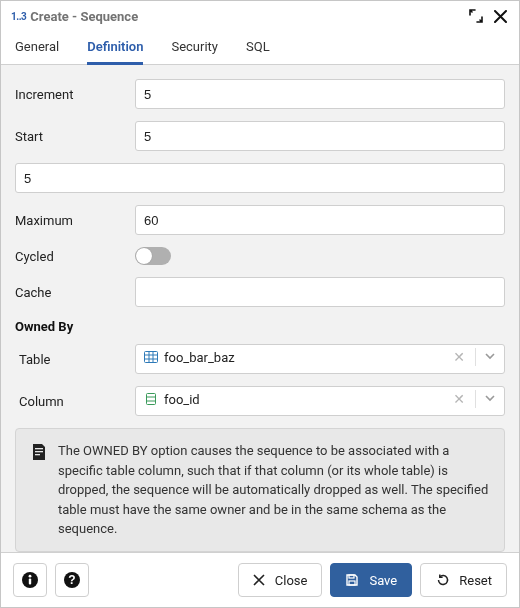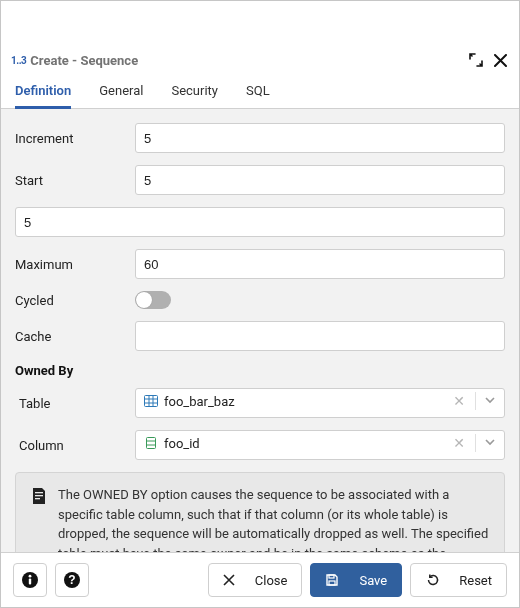--- a/index.html
+++ b/index.html
@@ -12,21 +12,20 @@
   }
   .dialog {
     width: 520px; height: 608px;
     border: 1px solid #c6c6c6;
     display: flex; flex-direction: column;
     position: relative;
   }
   .titlebar {
     display: flex; align-items: center;
     padding: 6px 10px 4px 10px;
-    margin-top: 44px;
   }
   .title-icon {
     font-size: 10px; font-weight: 700;
     color: #2e5eab; letter-spacing: -0.5px;
     margin-right: 4px;
   }
   .title-text {
     font-weight: 700; font-size: 13px; color: #737373;
   }
   .title-spacer { flex: 1; }
@@ -127,21 +126,21 @@
   .icon-btn {
     width: 34px; height: 34px;
     border: 1px solid #cfcfcf; border-radius: 4px;
     background: #fff; display: flex; align-items: center; justify-content: center;
     cursor: pointer;
   }
   .btn {
     height: 34px; padding: 0 14px;
     border: 1px solid #cfcfcf; border-radius: 4px;
     background: #fff; display: flex; align-items: center; justify-content: center;
-    gap: 20px; cursor: pointer; font-size: 13px; color: #222;
+    gap: 10px; cursor: pointer; font-size: 13px; color: #222;
   }
   .btn.primary {
     background: #30609e; border-color: #30609e; color: #fff;
   }
   .btn svg, .icon-btn svg { display: block; }
 </style>
 </head>
 <body>
 
 <div class="dialog">
@@ -156,22 +155,22 @@
       </svg>
     </span>
     <span class="win-ctrl">
       <svg width="13" height="13" viewBox="0 0 13 13">
         <path d="M1 1 L12 12 M12 1 L1 12" stroke="#111" stroke-width="2" stroke-linecap="round"></path>
       </svg>
     </span>
   </div>
 
   <div class="tabs">
+    <div class="tab">General</div>
     <div class="tab active">Definition</div>
-    <div class="tab">General</div>
     <div class="tab">Security</div>
     <div class="tab">SQL</div>
   </div>
 
   <div class="body">
 
     <div class="row">
       <div class="label">Increment</div>
       <div class="control">
         <input class="text-field" value="5" style="">

